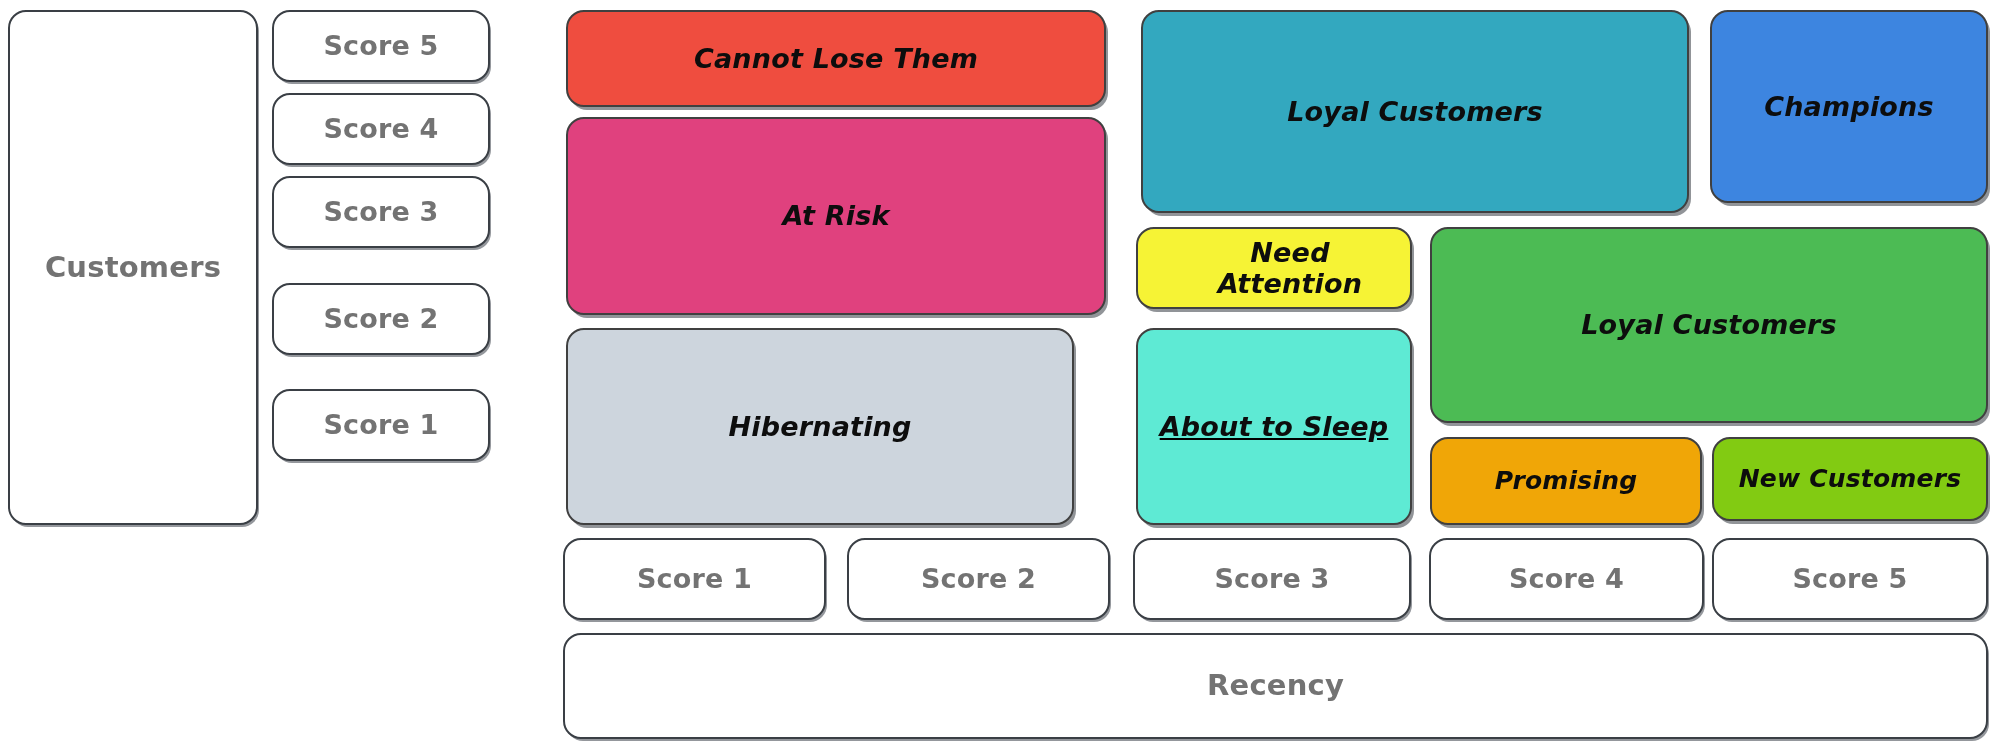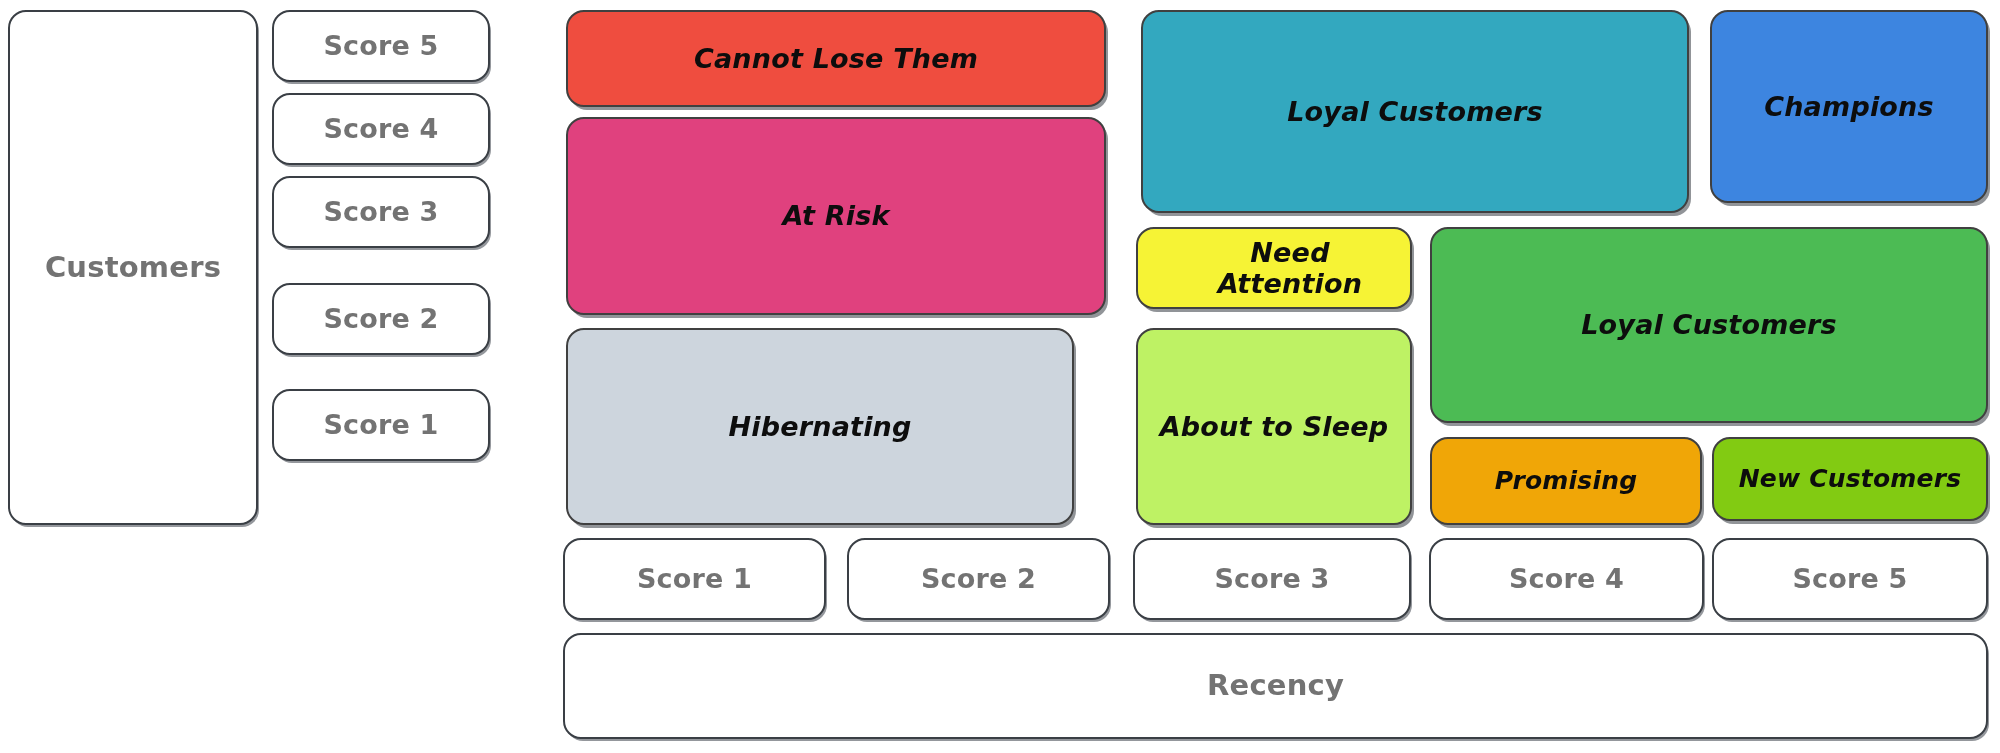--- a/index.html
+++ b/index.html
@@ -126,21 +126,21 @@
   </div>
 
   <div class="box seg" style="left:1430px; top:227px; width:558px; height:196px; background:#4cbb54;">
     <span class="label">Loyal Customers</span>
   </div>
 
   <div class="box seg" style="left:566px; top:328px; width:508px; height:197px; background:#cdd5dd;">
     <span class="label">Hibernating</span>
   </div>
 
-  <div class="box seg" style="left:1136px; top:328px; width:276px; height:197px; background:#bef264;">
+  <div class="box seg" style="left:1136px; top:328px; width:276px; height:197px; background:#5eead4;text-decoration:underline;">
     <span class="label">About to Sleep</span>
   </div>
 
   <div class="box seg small" style="left:1430px; top:437px; width:272px; height:88px; background:#f0a607;">
     <span class="label">Promising</span>
   </div>
 
   <div class="box seg small" style="left:1712px; top:437px; width:276px; height:84px; background:#82cb12;">
     <span class="label">New Customers</span>
   </div>

